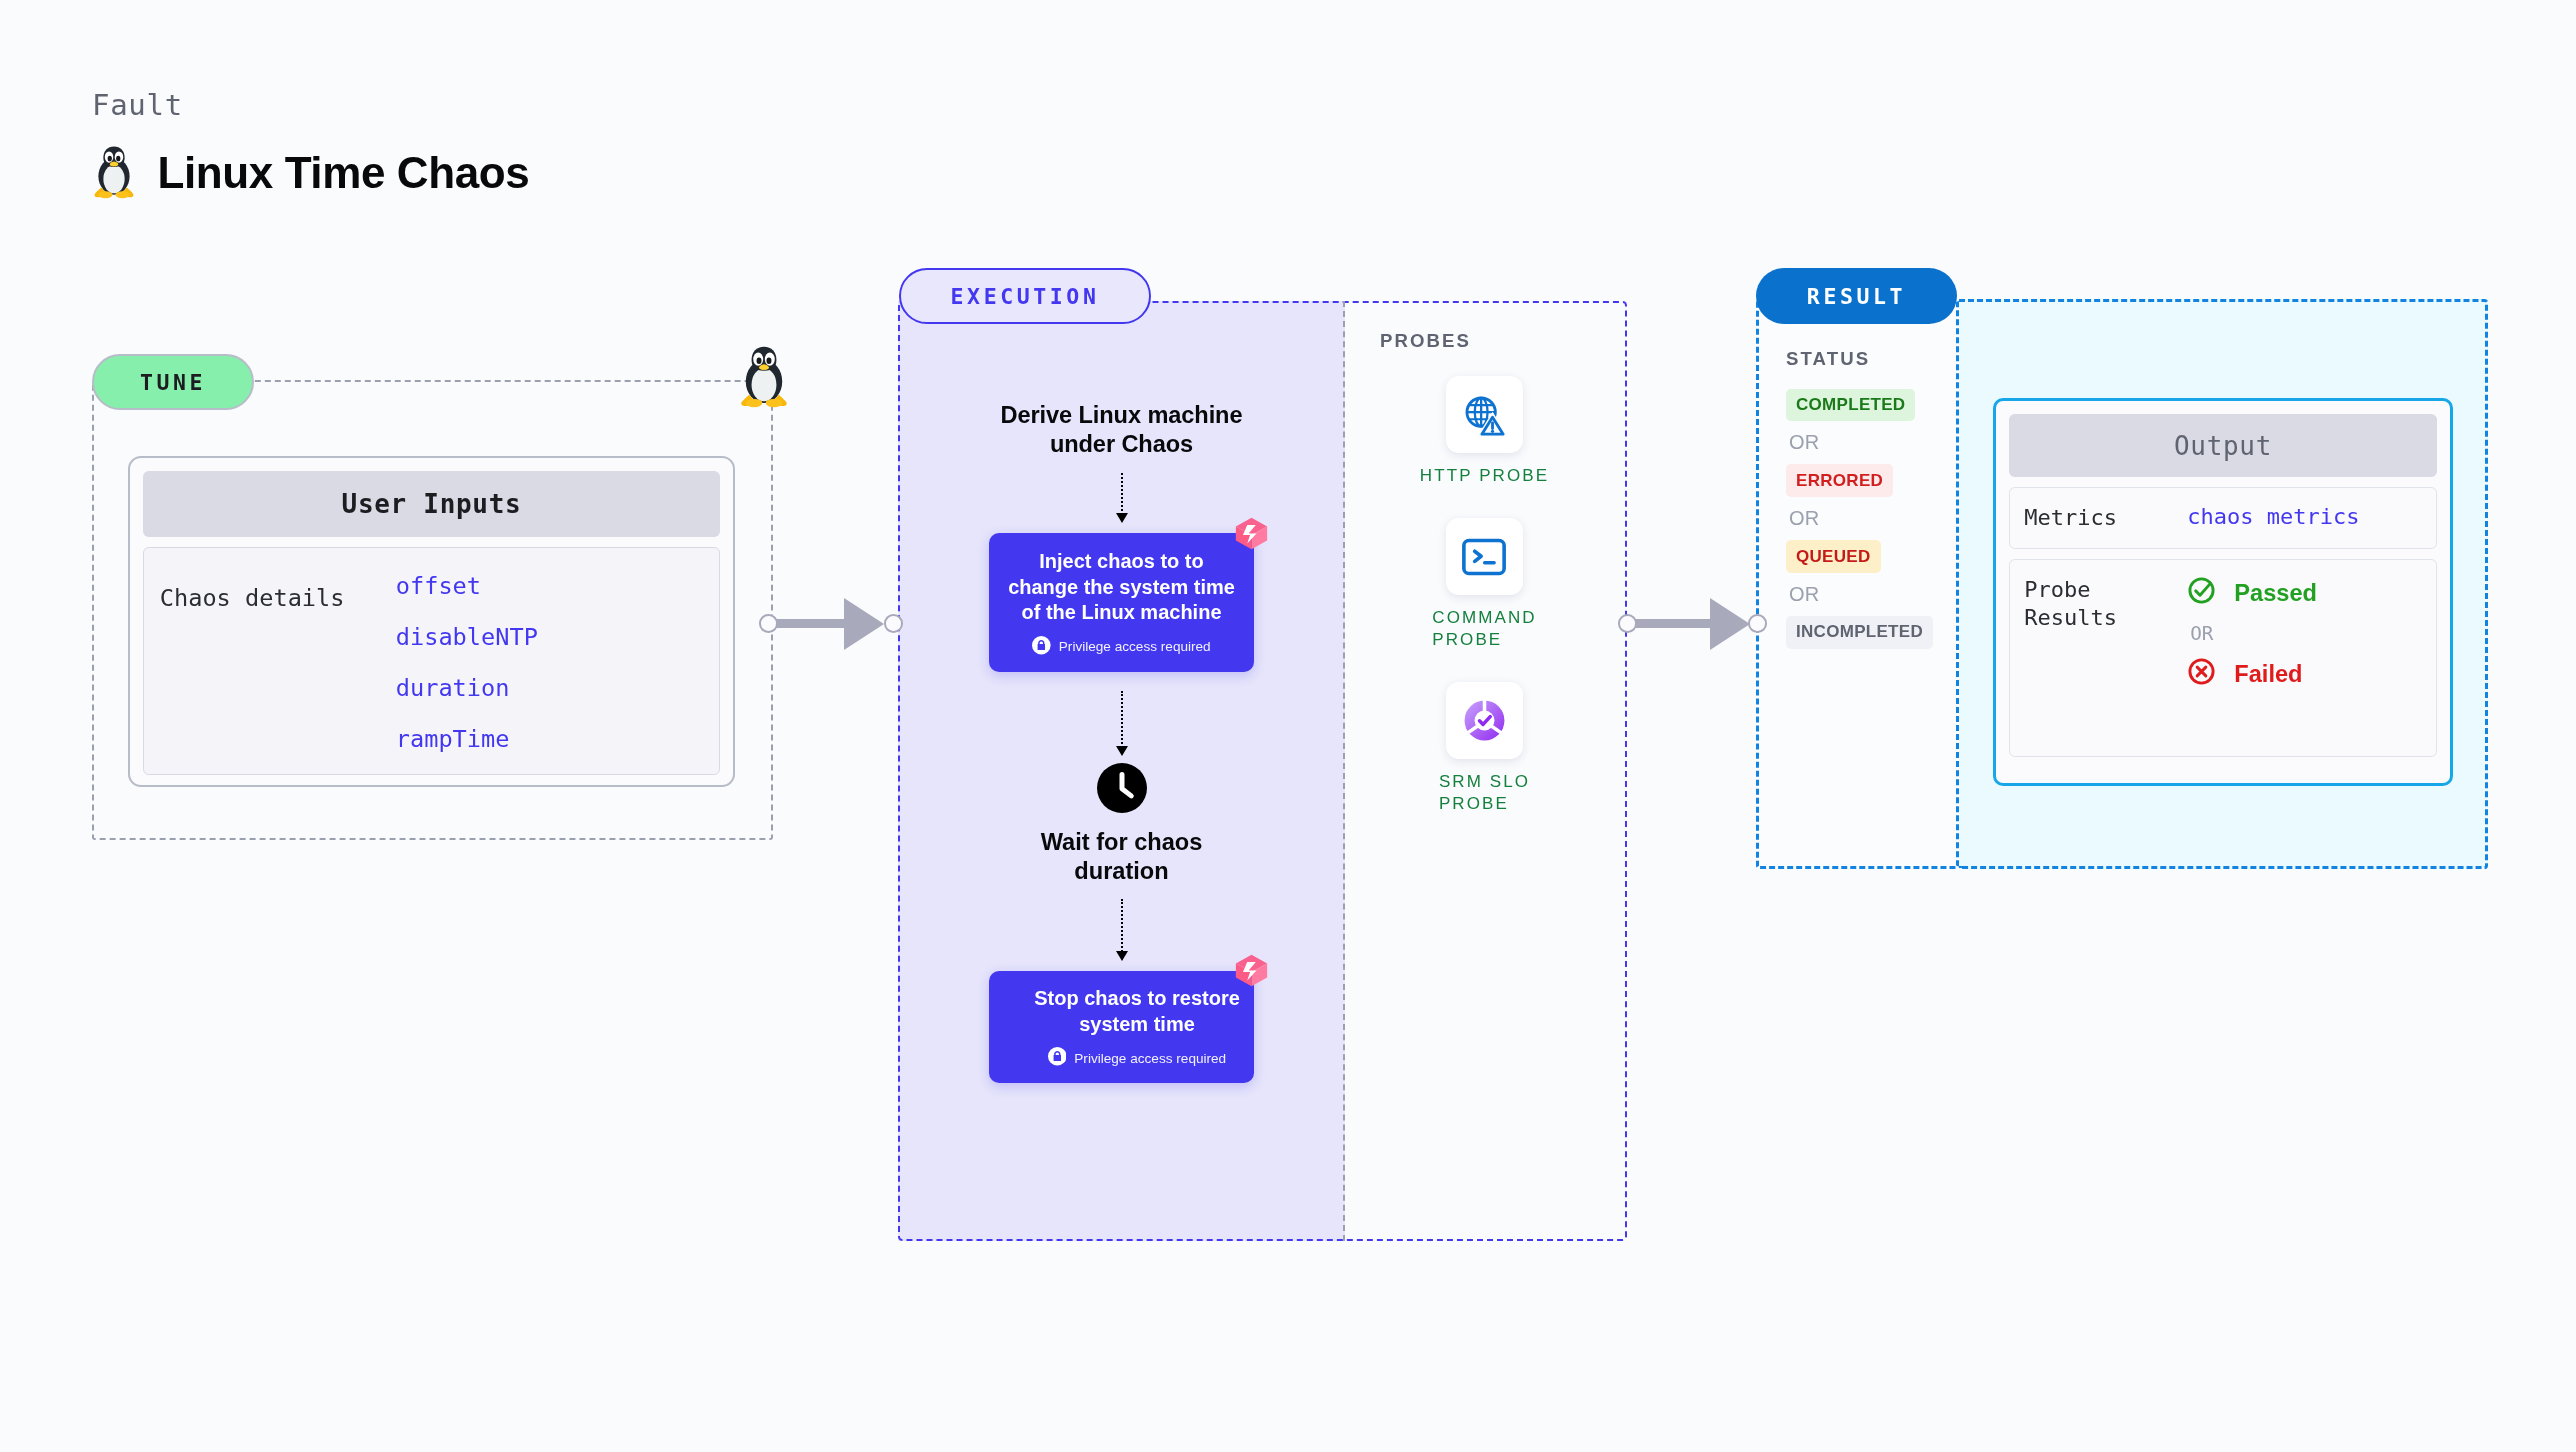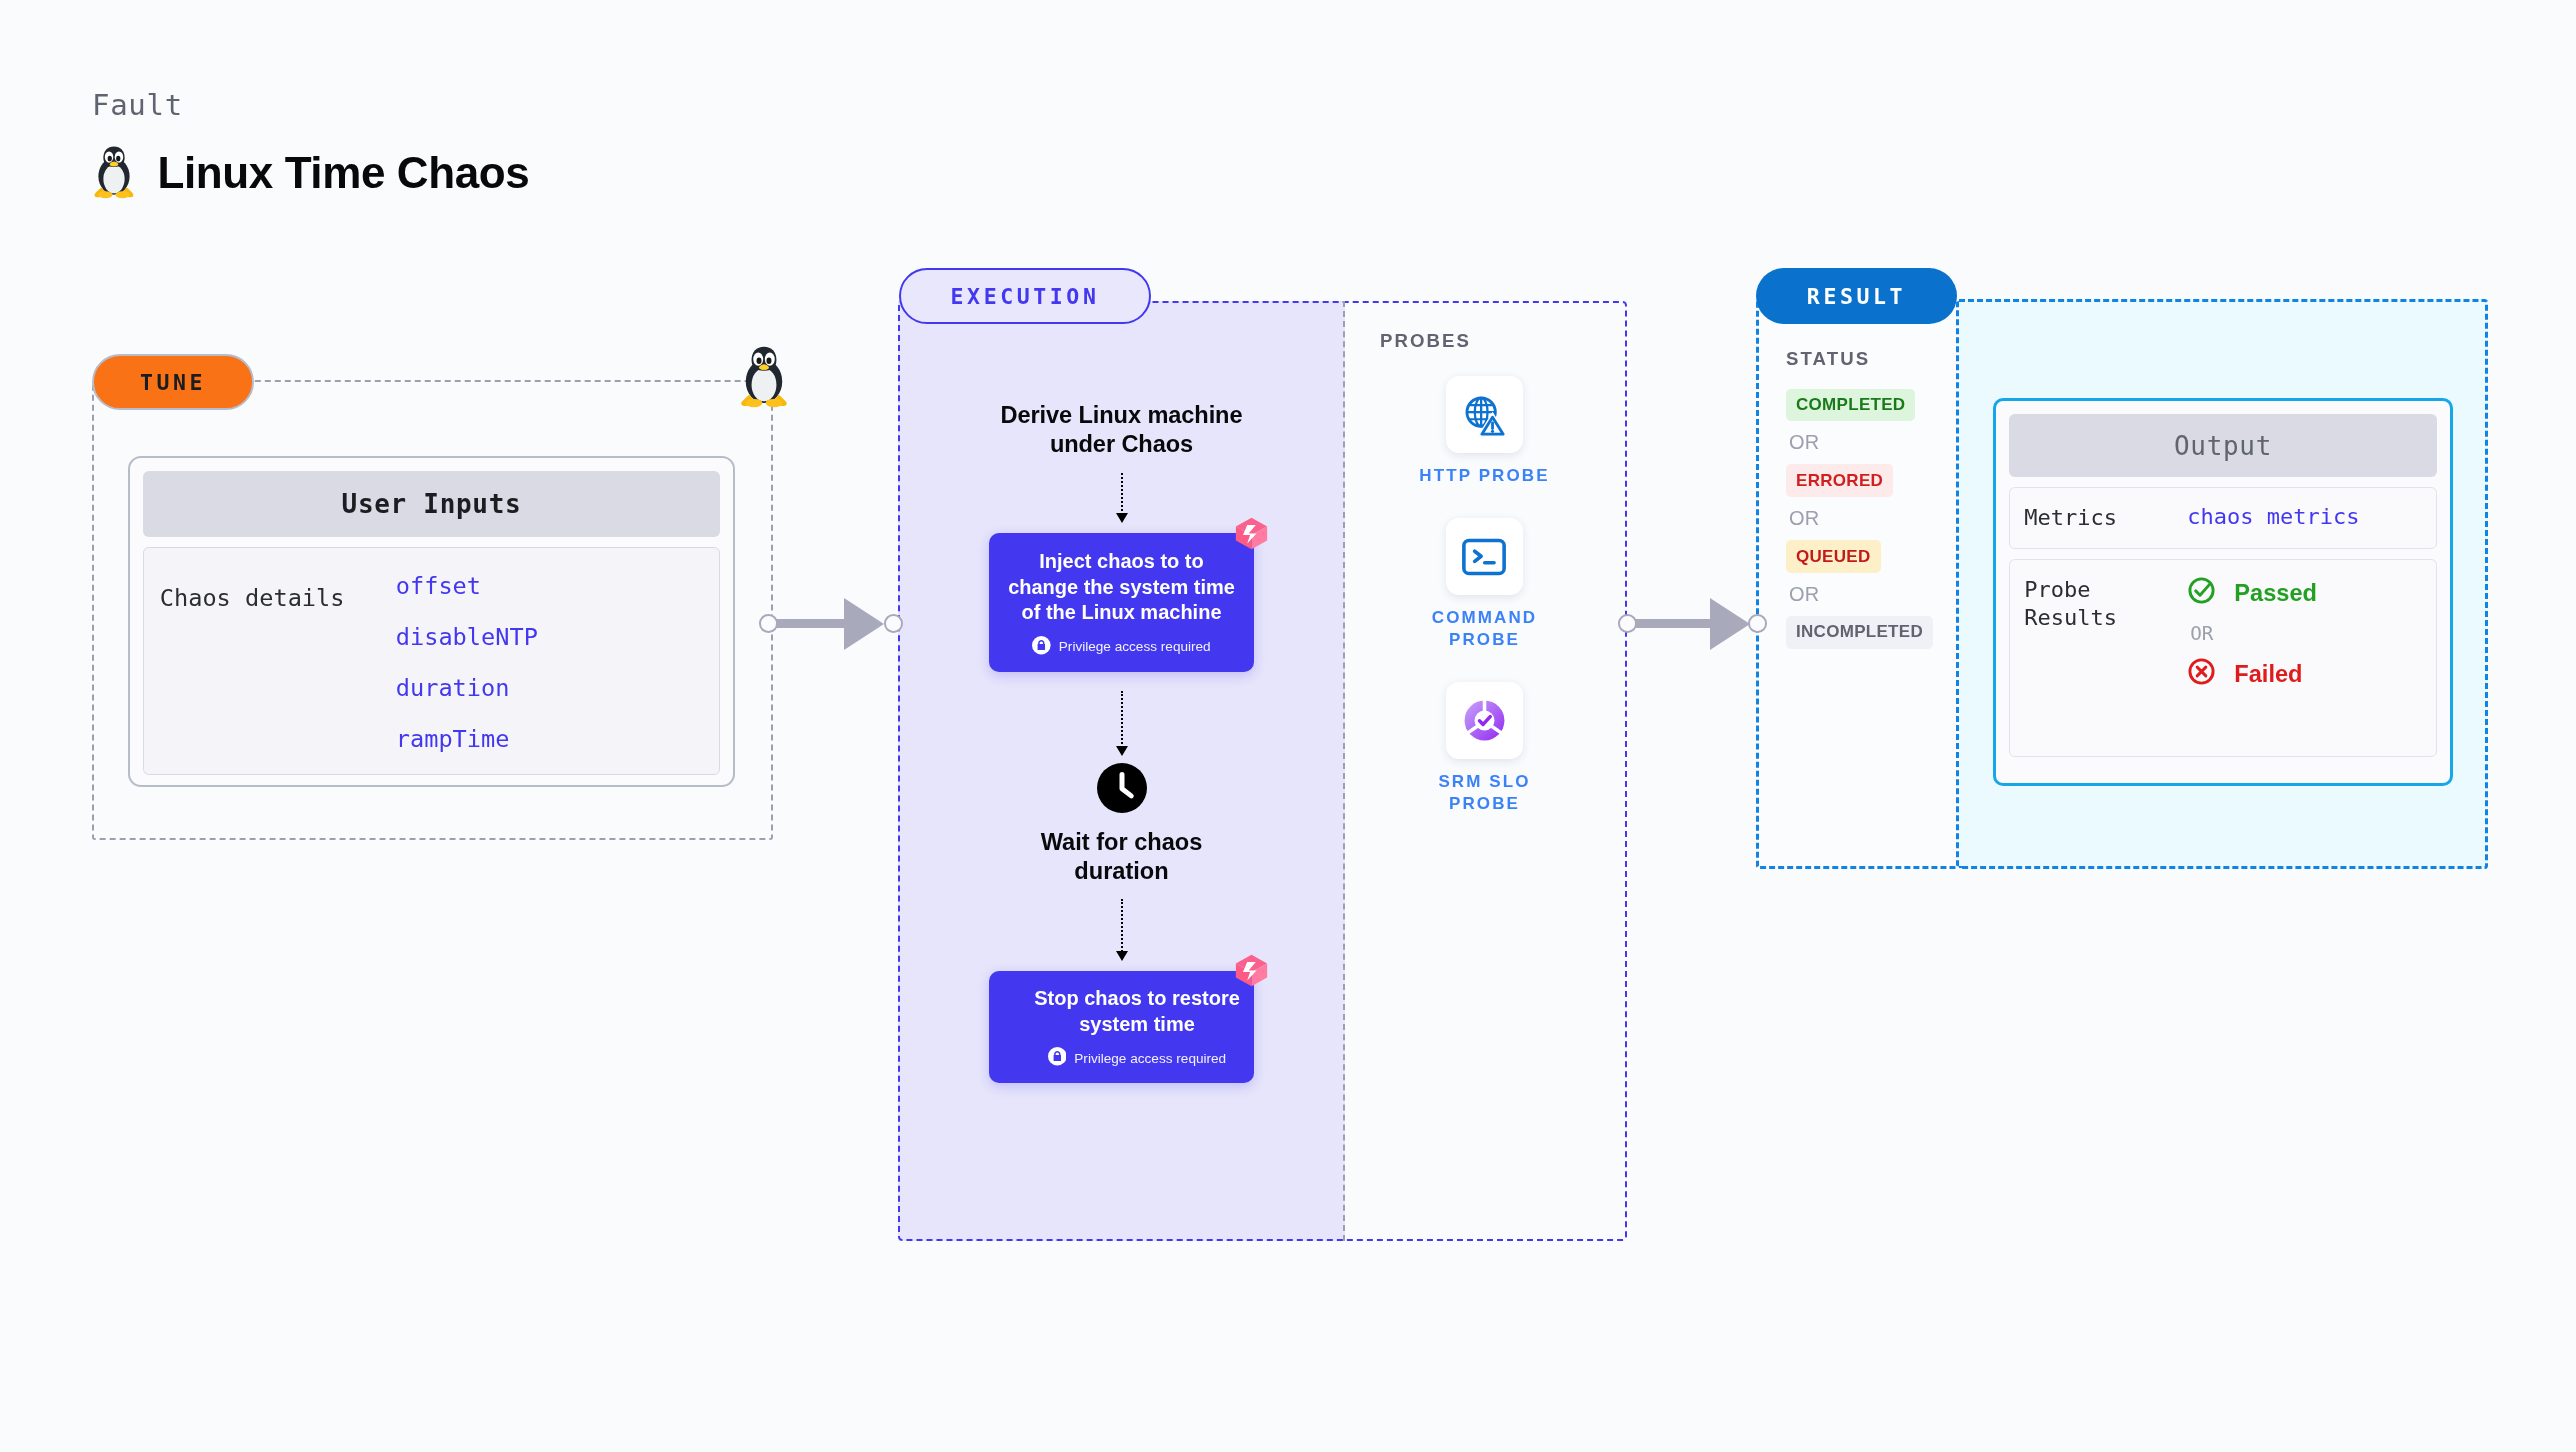--- a/index.html
+++ b/index.html
@@ -28,21 +28,21 @@
   .pill {
     position:absolute; display:flex; align-items:center; justify-content:center;
     border-radius:716px; font-family:"DejaVu Sans Mono", monospace;
     font-weight:700; letter-spacing:3.6px; z-index:6;
   }
   .dashpanel { position:absolute; z-index:1; }
 
   
   #tune-pill {
     left:92px; top:354px; width:162px; height:56px;
-    background:#f97316; border:2.1px solid #b7bcc9; color:#1c1d21;
+    background:#86efac; border:2.1px solid #b7bcc9; color:#1c1d21;
     font-size:21.5px;
   }
   #tune-panel {
     left:92px; top:380px; width:681px; height:460px;
     border:2.1px dashed #9aa0ad; border-radius:2.9px; background:transparent;
   }
   #tune-card {
     position:absolute; left:128px; top:456px; width:607px; height:331px;
     background:#fbfbfd; border:2.1px solid #b7bcc9; border-radius:13px;
     padding:13px; z-index:3;
@@ -135,22 +135,22 @@
     position:absolute; left:0; top:75px; width:100%;
     display:flex; flex-direction:column; align-items:center; gap:31.5px;
   }
   .probe { display:flex; flex-direction:column; align-items:center; }
   .probe-icon {
     width:77px; height:77px; background:#fff; border-radius:13px;
     display:flex; align-items:center; justify-content:center;
     box-shadow:0 2.1px 8.6px rgba(30,40,90,.10);
   }
   .probe-label {
-    margin-top:11.5px; text-align:center; font-size:17px; font-weight:700;
-    color:#3b82f6; letter-spacing:2.1px; line-height:1.3;
+    margin-top:11.5px; font-size:17px; font-weight:400;
+    color:#15803d; letter-spacing:2.1px; line-height:1.3;
   }
 
   
   #result-pill {
     left:1756px; top:268px; width:201px; height:56px;
     background:#0a72cd; border:none; color:#ffffff; font-size:21.5px;
   }
   #status-panel {
     left:1756px; top:299px; width:203px; height:570px;
     border:3.6px dashed #1383e2; border-radius:3.6px; background:#fbfcfe;

